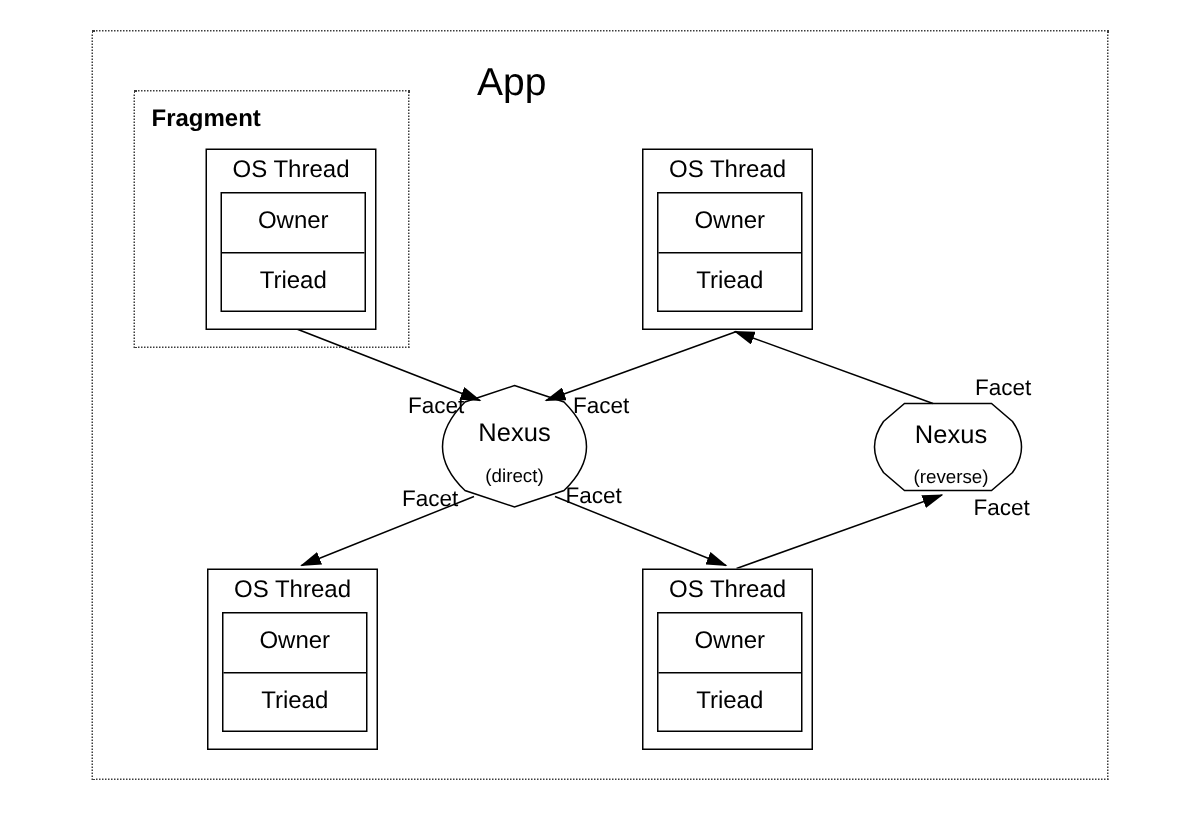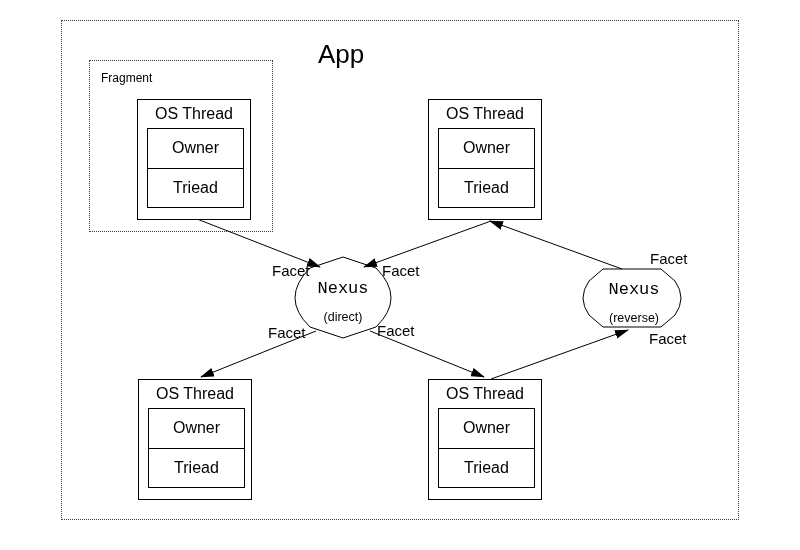--- a/index.html
+++ b/index.html
@@ -13,21 +13,21 @@
     overflow: hidden;
   }
   .dotted-box {
     position: absolute;
     border: 1px dotted #3c3c3c;
     background: transparent;
     box-sizing: border-box;
   }
   .txt { position: absolute; white-space: nowrap; line-height: 1; }
   .app-title { font-size: 26px; }
-  .fragment-title { font-size: 12px; }
+  .fragment-title { font-size: 16px; font-weight: bold; }
   .facet-label { font-size: 15px; }
   .thread-box {
     position: absolute;
     width: 114px;
     height: 121px;
     border: 1px solid #000000;
     background: #ffffff;
     box-sizing: border-box;
   }
   .thread-title {
@@ -53,21 +53,21 @@
     align-items: center;
     justify-content: center;
     font-size: 16px;
   }
   .thread-cell.first { border-bottom: 1px solid #000000; }
   .nexus-label {
     position: absolute;
     width: 90px;
     text-align: center;
   }
-  .nexus-name { font-size: 17px; line-height: 18px; font-family: Liberation Mono, monospace; }
+  .nexus-name { font-size: 17px; line-height: 18px; }
   .nexus-mode { font-size: 12.5px; line-height: 15px; margin-top: 12px; }
   svg.wires { position: absolute; left: 0; top: 0; }
 </style>
 </head>
 <body>
 
 <div class="stage">
 
   <div class="dotted-box" style="left:61px; top:20px; width:678px; height:500px;"></div>
   <div class="txt app-title" style="left:318px; top:41px;">App</div>

